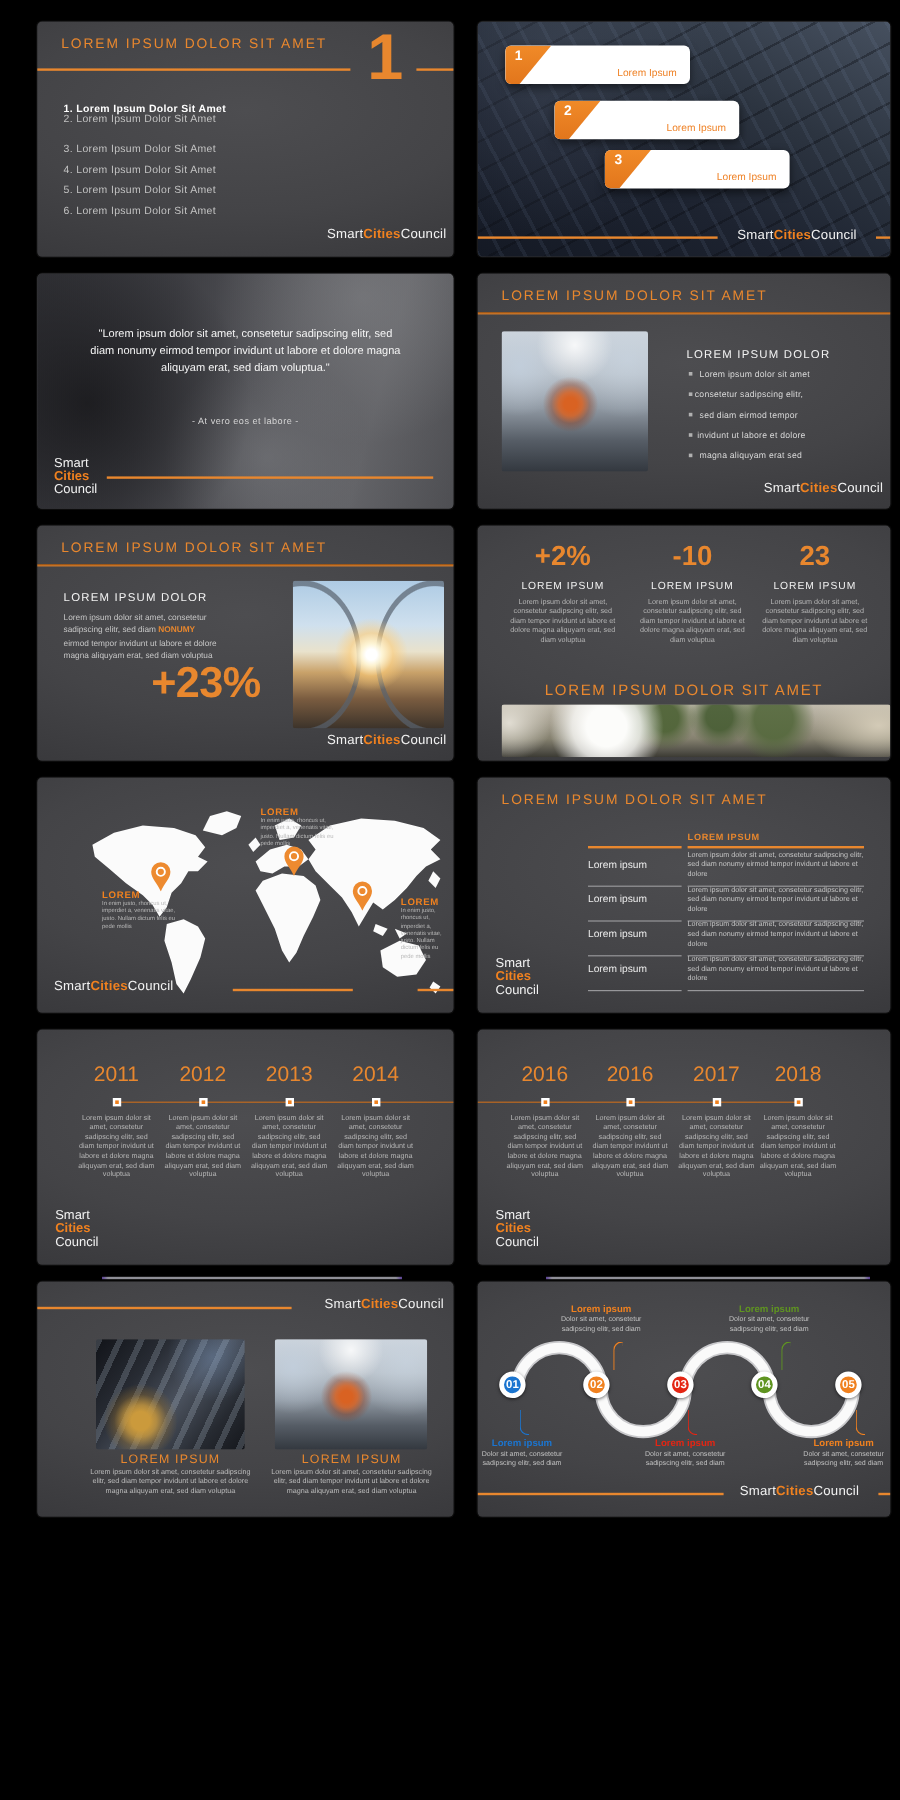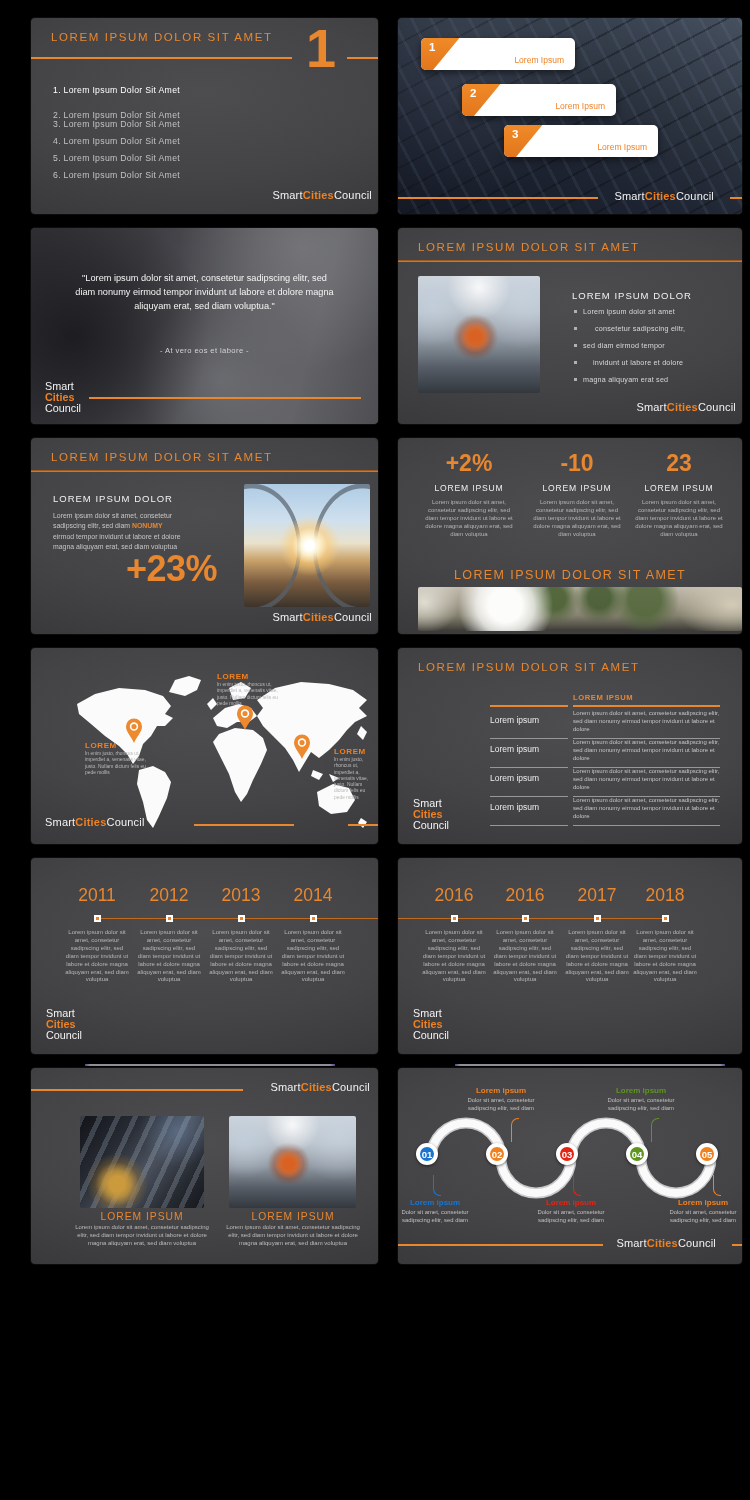--- a/index.html
+++ b/index.html
@@ -61,21 +61,21 @@
   .img-gears{background:
     radial-gradient(circle at 30% 74%, #cb9a3c 0 7%, rgba(203,154,60,.8) 12%, rgba(150,110,40,.35) 20%, transparent 28%),
     radial-gradient(circle at 78% 16%, rgba(120,150,190,.35), transparent 30%),
     repeating-linear-gradient(115deg, rgba(190,205,220,.22) 0 5px, transparent 5px 16px),
     linear-gradient(130deg,#121419 0%,#272b33 30%,#4b525e 55%,#262a31 80%,#15171c 100%);}
 
   
   .s1-line-a{left:0;top:39px;width:261px;} .s1-line-b{left:316px;top:39px;width:31px;}
   .big-num{position:absolute;left:262px;top:3px;width:56px;text-align:center;font-size:54px;font-weight:700;color:var(--accent);line-height:1;}
   .agenda-item{position:absolute;left:22px;font-size:8.7px;color:#c2c2c2;letter-spacing:.3px;}
-  .agenda-item.first{color:#ffffff;font-weight:400;}
+  .agenda-item.first{color:#ffffff;font-weight:700;}
 
   
   .banner{position:absolute;width:154px;height:32px;background:#fff;border-radius:5px;box-shadow:0 3px 7px rgba(0,0,0,.5);}
   .banner .fold{position:absolute;left:0;top:0;bottom:0;width:60px;border-radius:5px 0 0 5px;
     background:linear-gradient(#f08a28,#e2761c);clip-path:polygon(0 0,64% 0,20% 100%,0 100%);}
   .banner .num{position:absolute;left:8px;top:3px;font-size:11.5px;font-weight:700;color:#fff;}
   .banner .lbl{position:absolute;right:11px;bottom:5px;font-size:8.5px;color:#ef8328;}
   .bbar-l{left:0;top:179px;width:200px;} .bbar-r{right:0;top:179px;width:12px;}
 
   
@@ -143,21 +143,21 @@
 <body>
 
 <div id="board">
 
   <div class="slide c1 r1">
     <div class="sl-title">LOREM IPSUM DOLOR SIT AMET</div>
     <div class="oline s1-line-a"></div>
     <div class="oline s1-line-b"></div>
     <div class="big-num">1</div>
     <div class="agenda-item first" style="top:67px">1. Lorem Ipsum Dolor Sit Amet</div>
-    <div class="agenda-item" style="top:92px">2. Lorem Ipsum Dolor Sit Amet</div>
+    <div class="agenda-item" style="top:76px">2. Lorem Ipsum Dolor Sit Amet</div>
     <div class="agenda-item" style="top:101px">3. Lorem Ipsum Dolor Sit Amet</div>
     <div class="agenda-item" style="top:118px">4. Lorem Ipsum Dolor Sit Amet</div>
     <div class="agenda-item" style="top:135px">5. Lorem Ipsum Dolor Sit Amet</div>
     <div class="agenda-item" style="top:152px">6. Lorem Ipsum Dolor Sit Amet</div>
     <div class="logo-h" style="right:6px;top:171px"><span>Smart</span><span class="lg-b">Cities</span><span>Council</span></div>
   </div>
 
   <div class="slide c2 r1">
     <div class="img-building"></div>
     <div class="banner" style="left:23px;top:20px">
@@ -193,25 +193,25 @@
   </div>
 
   <div class="slide c2 r2">
     <div class="sl-title">LOREM IPSUM DOLOR SIT AMET</div>
     <div class="title-line"></div>
     <div class="img img-lab" style="left:20px;top:48px;width:122px;height:117px"></div>
     <div class="sub-head" style="left:174px;top:62px">LOREM IPSUM DOLOR</div>
     <div class="bullet-sq" style="left:176px;top:82px"></div>
     <div class="bullet-tx" style="left:185px;top:79px">Lorem ipsum dolor sit amet</div>
     <div class="bullet-sq" style="left:176px;top:99px"></div>
-    <div class="bullet-tx" style="left:197px;top:96px">consetetur sadipscing elitr,</div>
+    <div class="bullet-tx" style="left:181px;top:96px">consetetur sadipscing elitr,</div>
     <div class="bullet-sq" style="left:176px;top:116px"></div>
     <div class="bullet-tx" style="left:185px;top:113px">sed diam eirmod tempor</div>
     <div class="bullet-sq" style="left:176px;top:133px"></div>
-    <div class="bullet-tx" style="left:195px;top:130px">invidunt ut labore et dolore</div>
+    <div class="bullet-tx" style="left:183px;top:130px">invidunt ut labore et dolore</div>
     <div class="bullet-sq" style="left:176px;top:150px"></div>
     <div class="bullet-tx" style="left:185px;top:147px">magna aliquyam erat sed</div>
     <div class="logo-h" style="right:6px;top:173px"><span>Smart</span><span class="lg-b">Cities</span><span>Council</span></div>
   </div>
 
   <div class="slide c1 r3">
     <div class="sl-title">LOREM IPSUM DOLOR SIT AMET</div>
     <div class="title-line"></div>
     <div class="sub-head" style="left:22px;top:55px">LOREM IPSUM DOLOR</div>
     <div class="s5-para"><span>Lorem ipsum dolor sit amet, consetetur sadipscing elitr, sed diam </span><span class="hl">NONUMY</span><span> eirmod tempor invidunt ut labore et dolore magna aliquyam erat, sed diam voluptua</span></div>

